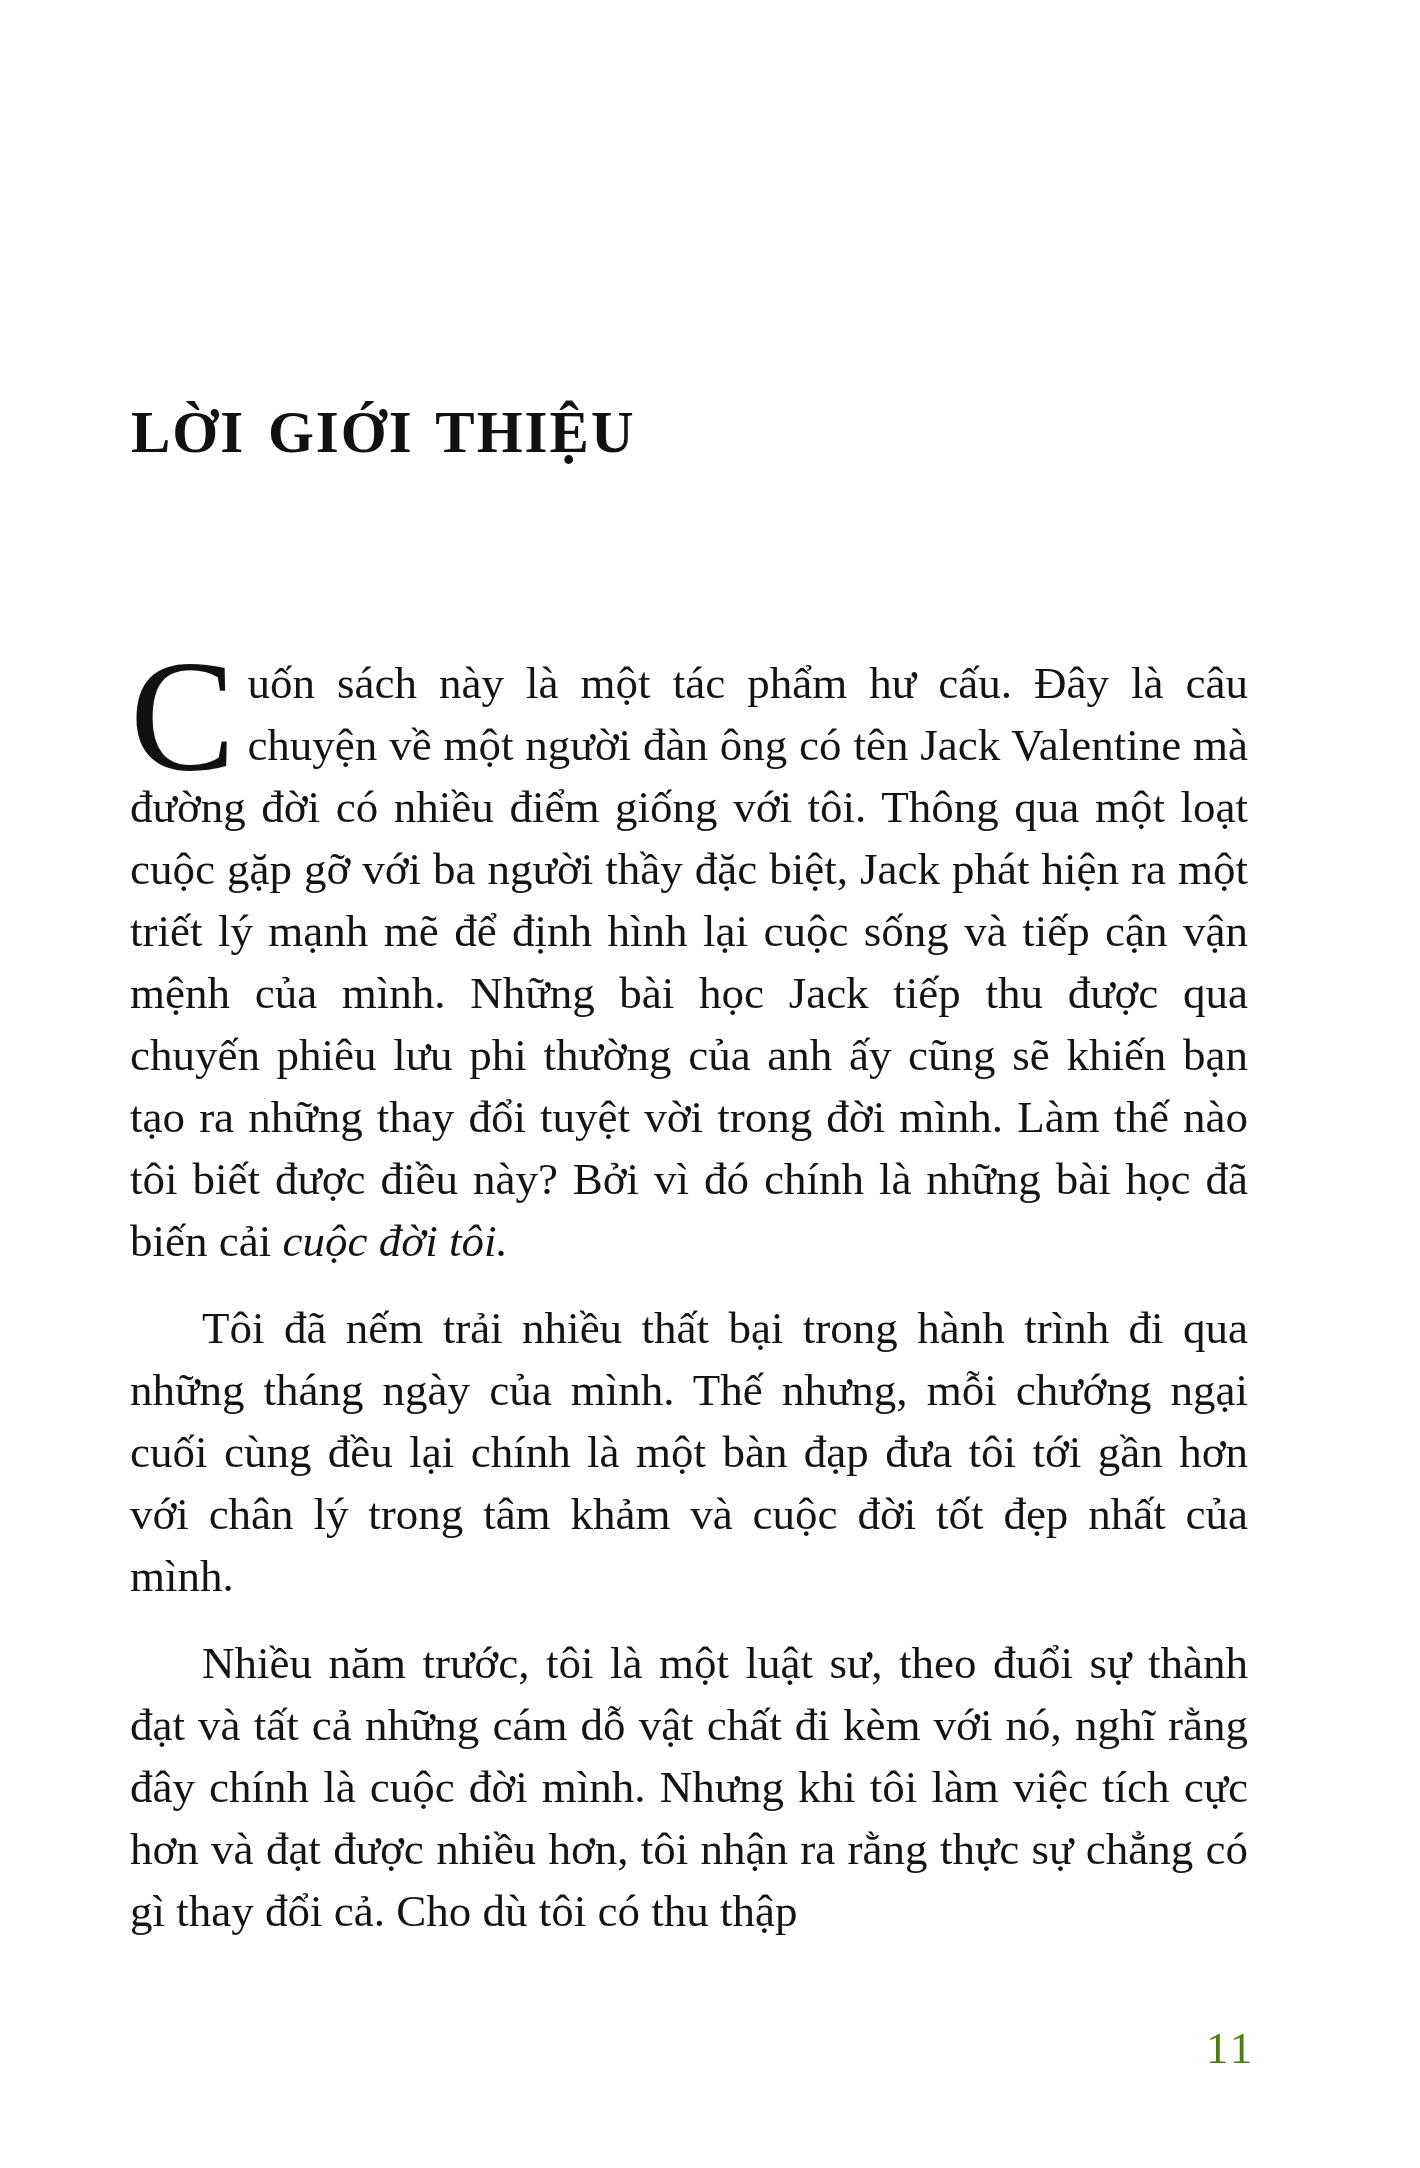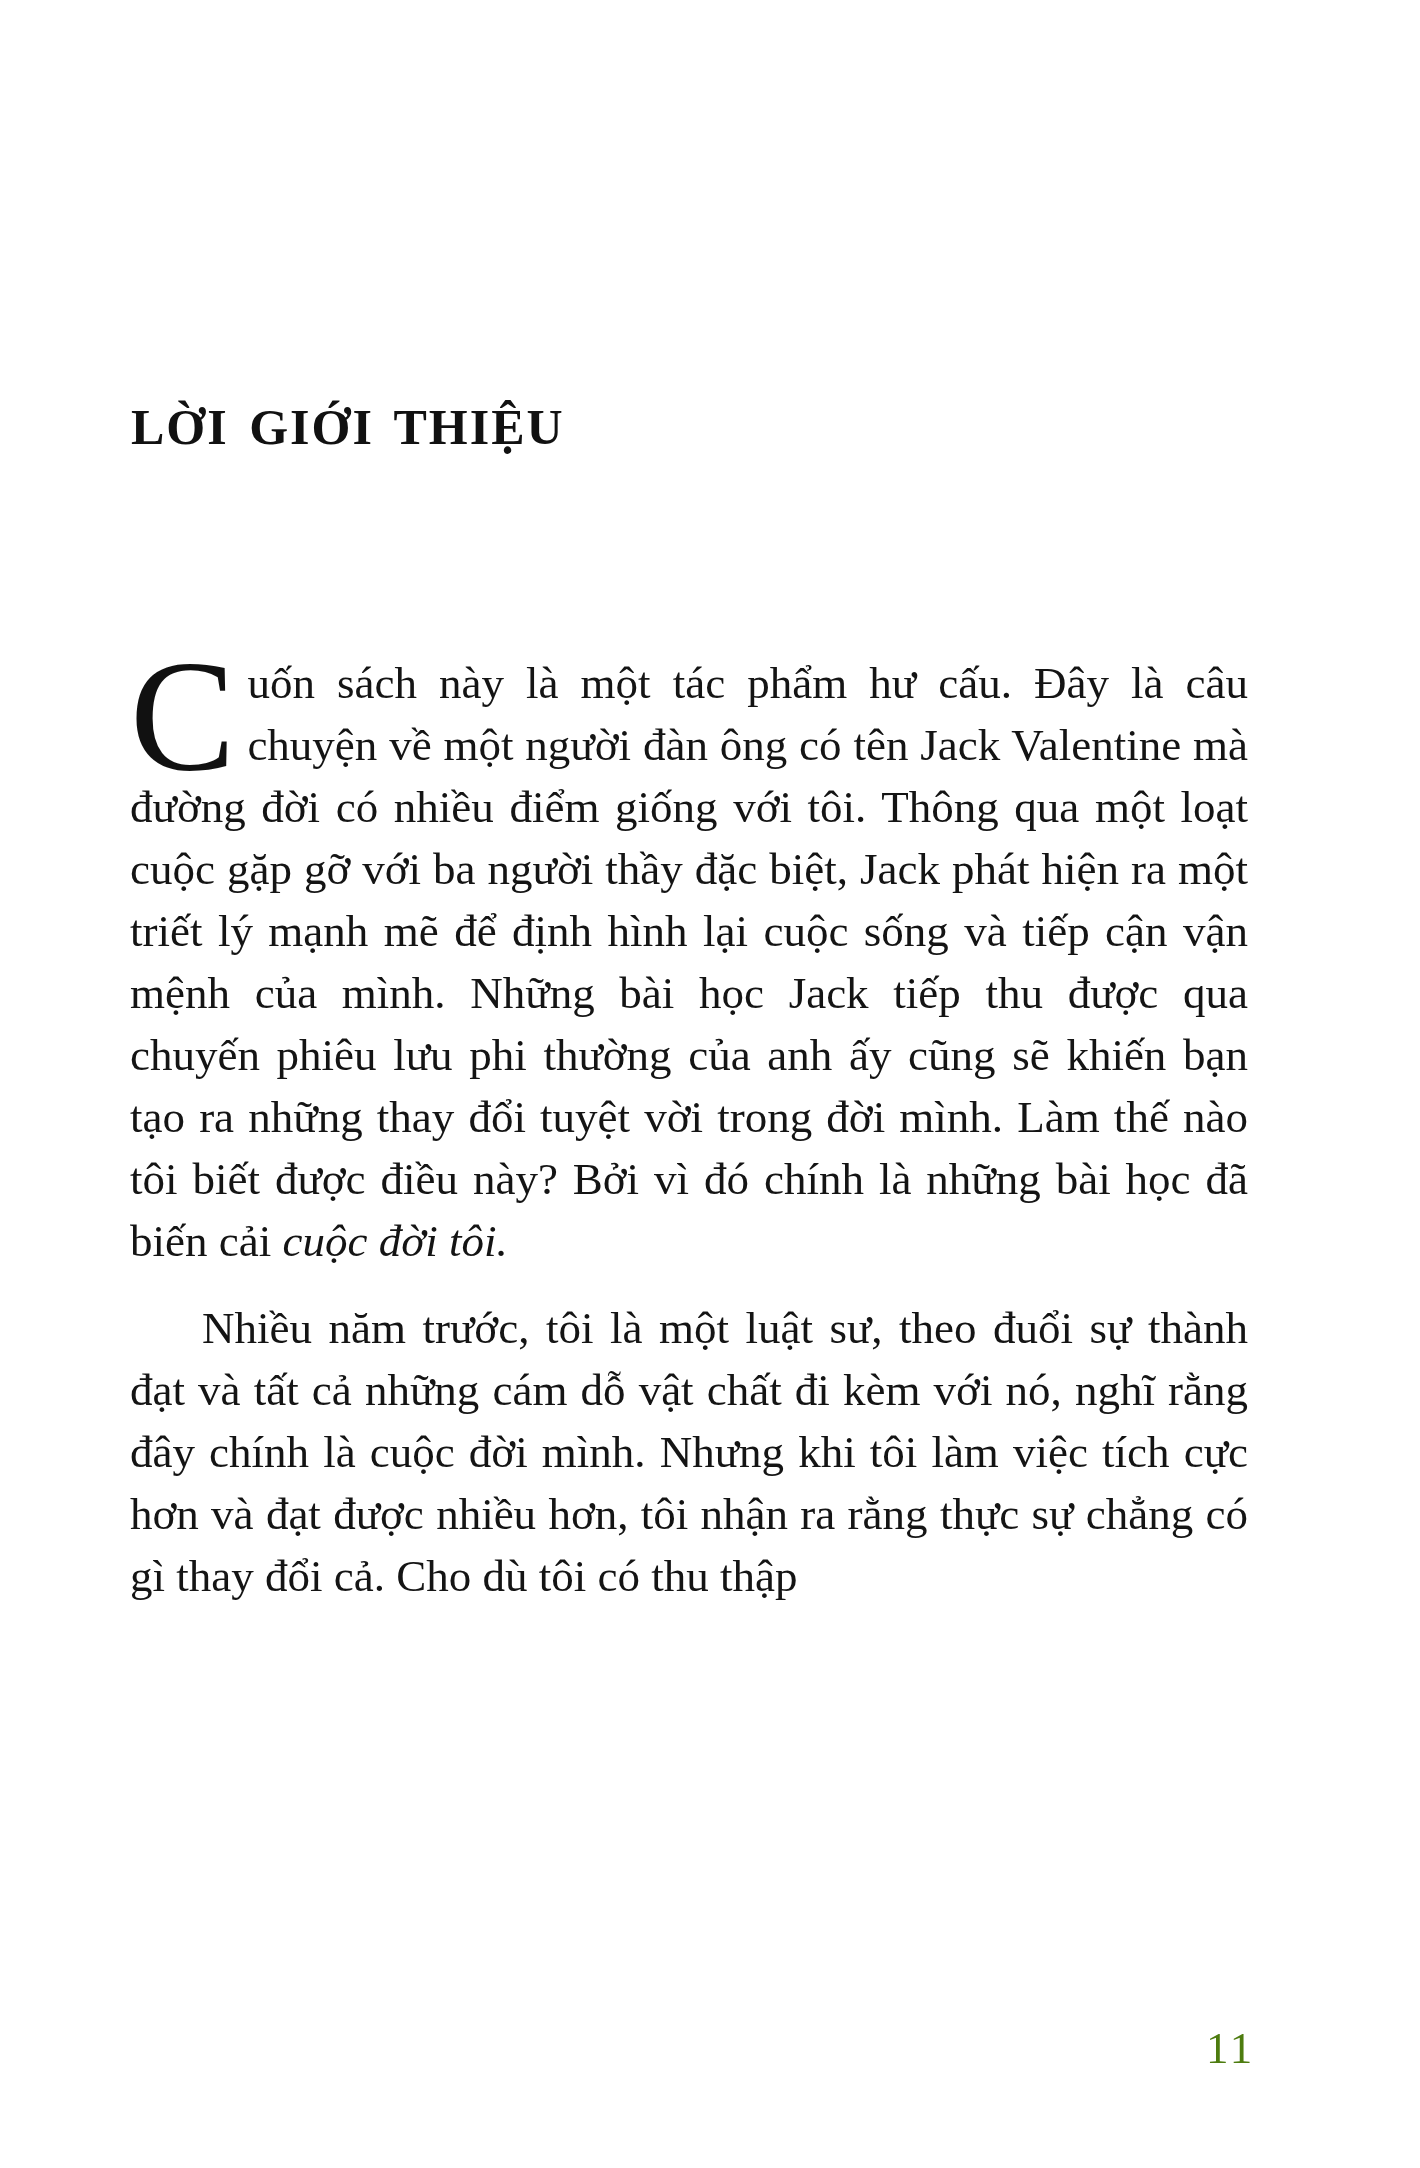--- a/index.html
+++ b/index.html
@@ -14,21 +14,21 @@
     background: #ffffff;
     color: #141414;
     font-family: "Liberation Serif", "DejaVu Serif", serif;
     overflow: hidden;
   }
   .chapter-title {
     position: absolute;
     left: 131px;
     top: 398px;
     margin: 0;
-    font-size: 50px;
+    font-size: 59px;
     font-weight: bold;
     letter-spacing: 2px;
     word-spacing: 6px;
     color: #111111;
     white-space: nowrap;
   }
   .body-text {
     position: absolute;
     left: 130px;
     top: 652px;
@@ -69,20 +69,21 @@
 <body>
 
 <div class="page">
 
   <h1 class="chapter-title">LỜI GIỚI THIỆU</h1>
 
   <div class="body-text">
 
     <p class="para first"><span class="drop-cap">C</span><span>uốn sách này là một tác phẩm hư cấu. Đây là câu chuyện về một người đàn ông có tên Jack Valentine mà đường đời có nhiều điểm giống với tôi. Thông qua một loạt cuộc gặp gỡ với ba người thầy đặc biệt, Jack phát hiện ra một triết lý mạnh mẽ để định hình lại cuộc sống và tiếp cận vận mệnh của mình. Những bài học Jack tiếp thu được qua chuyến phiêu lưu phi thường của anh ấy cũng sẽ khiến bạn tạo ra những thay đổi tuyệt vời trong đời mình. Làm thế nào tôi biết được điều này? Bởi vì đó chính là những bài học đã biến cải </span><em>cuộc đời tôi.</em></p>
 
+    <p class="para indent">Tôi đã nếm trải nhiều thất bại trong hành trình đi qua những tháng ngày của mình. Thế nhưng, mỗi chướng ngại cuối cùng đều lại chính là một bàn đạp đưa tôi tới gần hơn với chân lý trong tâm khảm và cuộc đời tốt đẹp nhất của mình.</p>
 
     <p class="para indent">Nhiều năm trước, tôi là một luật sư, theo đuổi sự thành đạt và tất cả những cám dỗ vật chất đi kèm với nó, nghĩ rằng đây chính là cuộc đời mình. Nhưng khi tôi làm việc tích cực hơn và đạt được nhiều hơn, tôi nhận ra rằng thực sự chẳng có gì thay đổi cả. Cho dù tôi có thu thập</p>
 
   </div>
 
   <div class="page-number">11</div>
 
 </div>
 
 </body></html>

